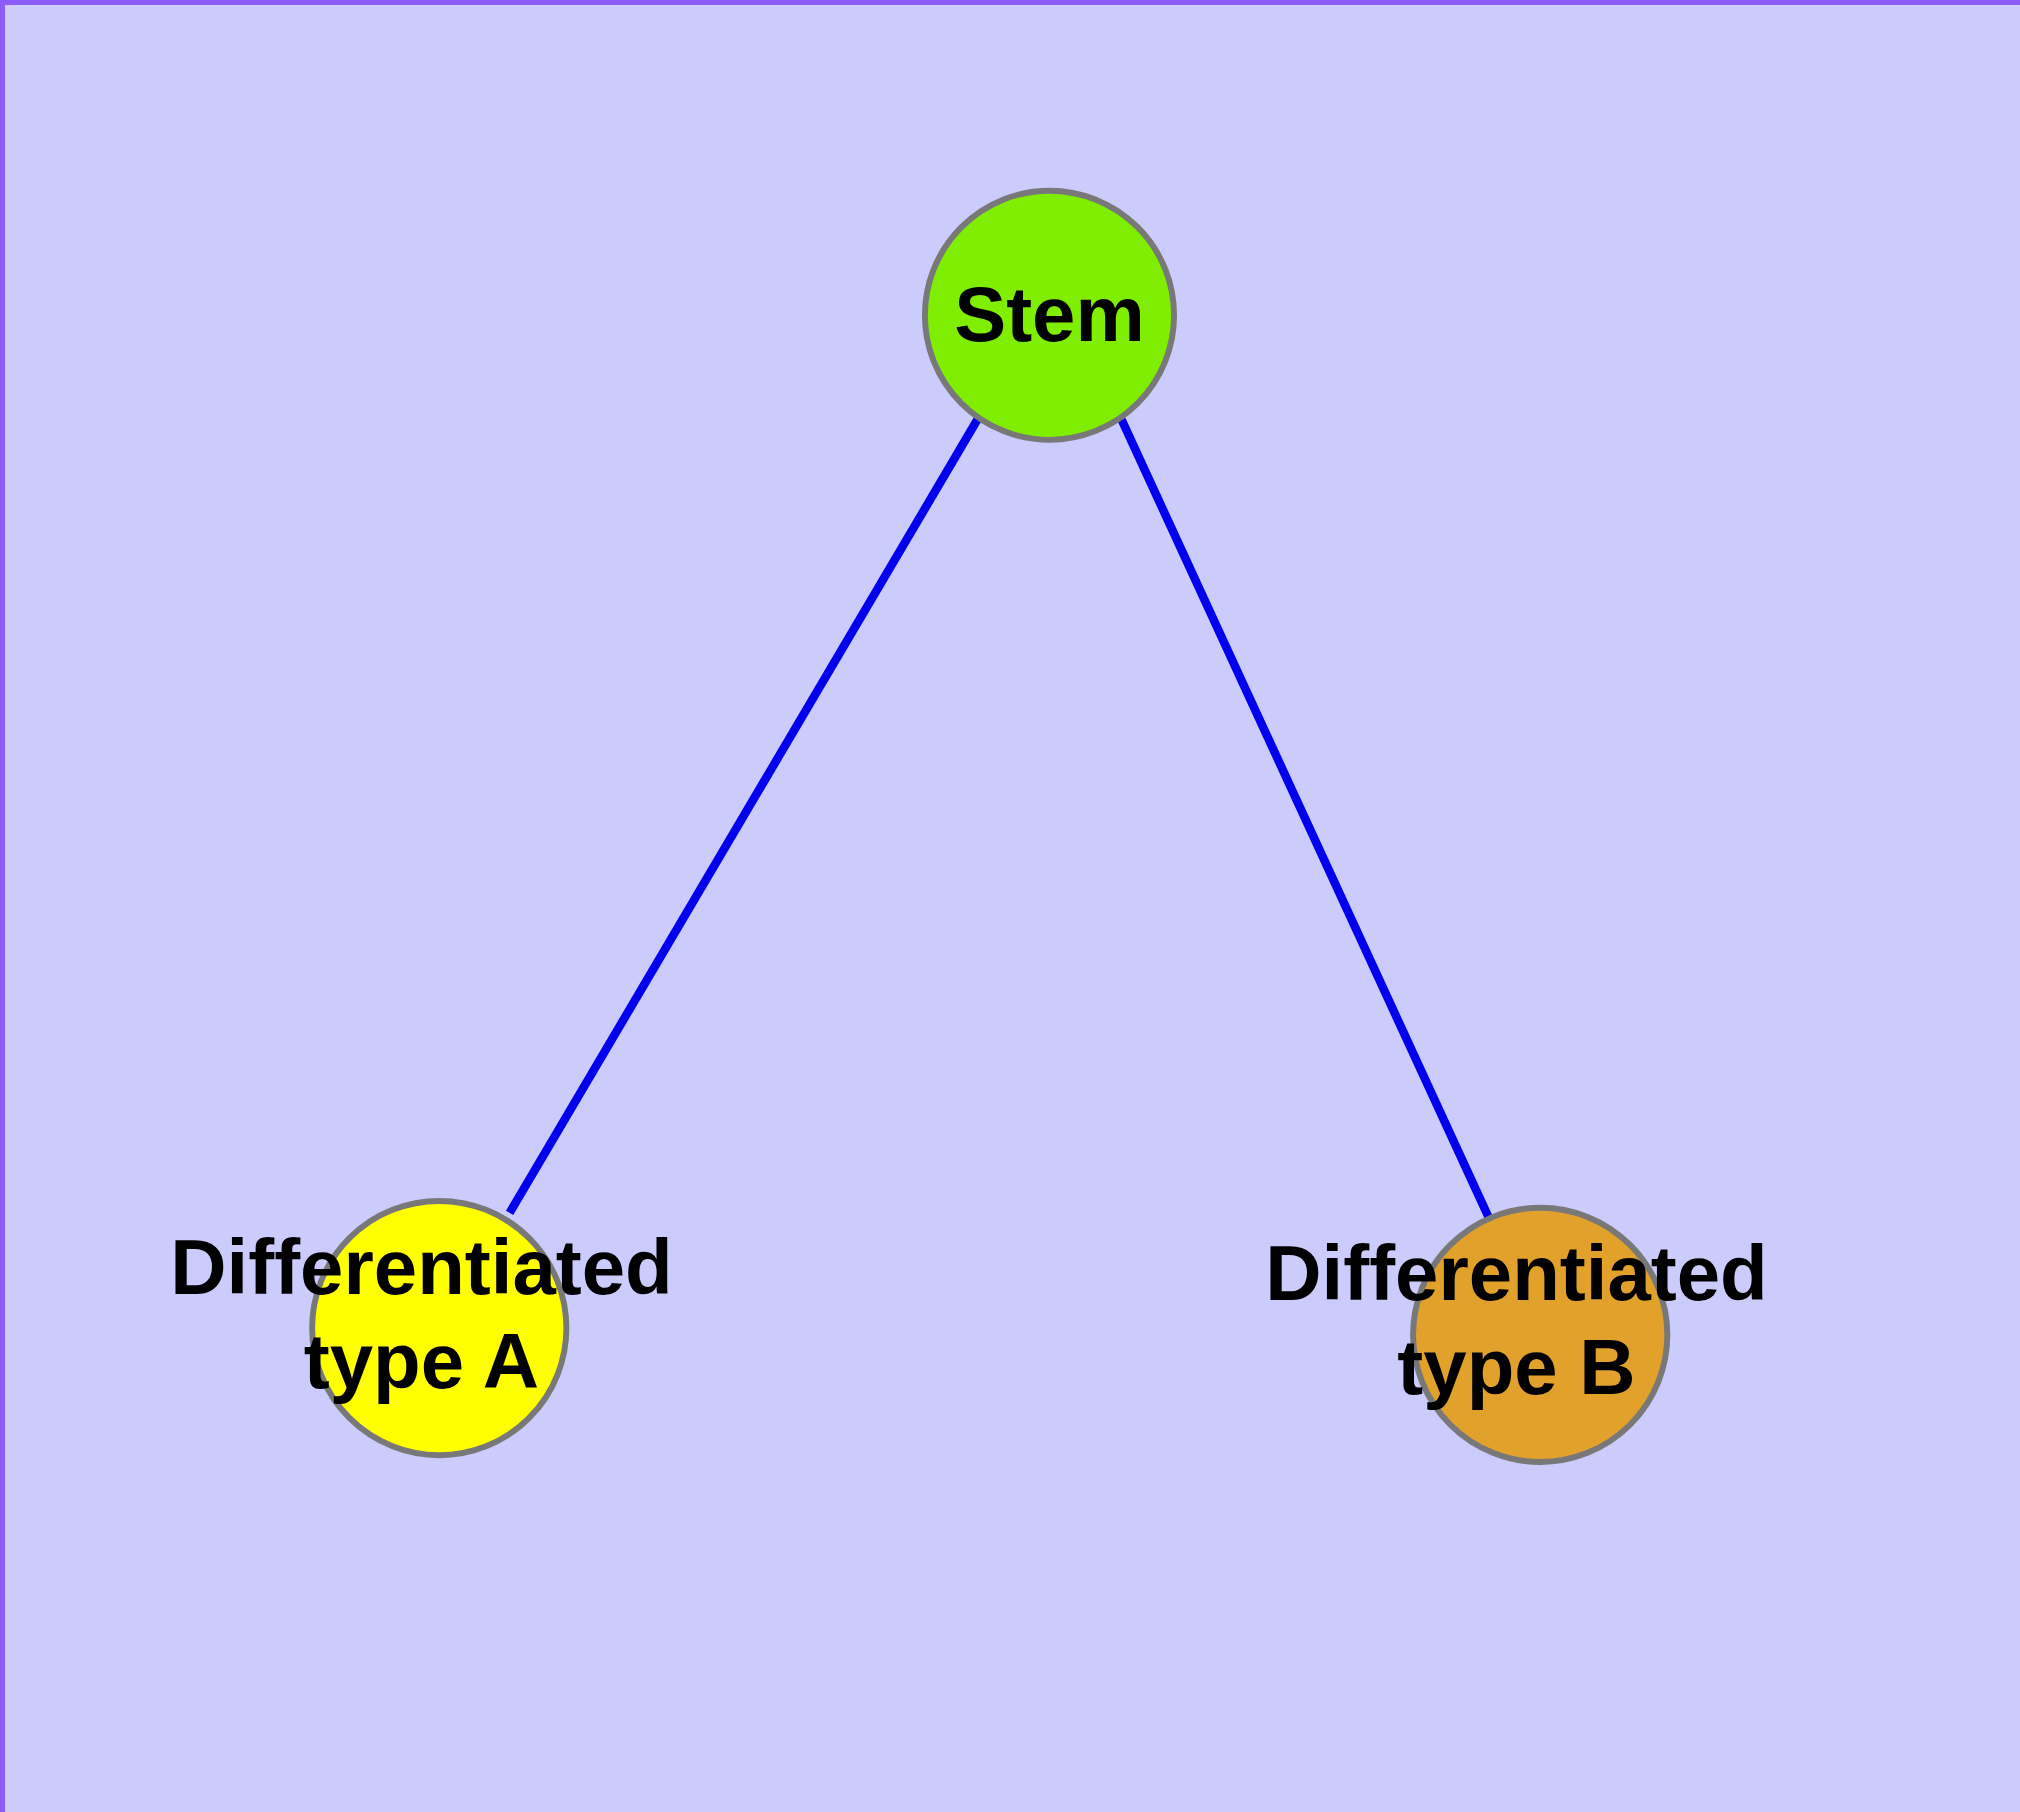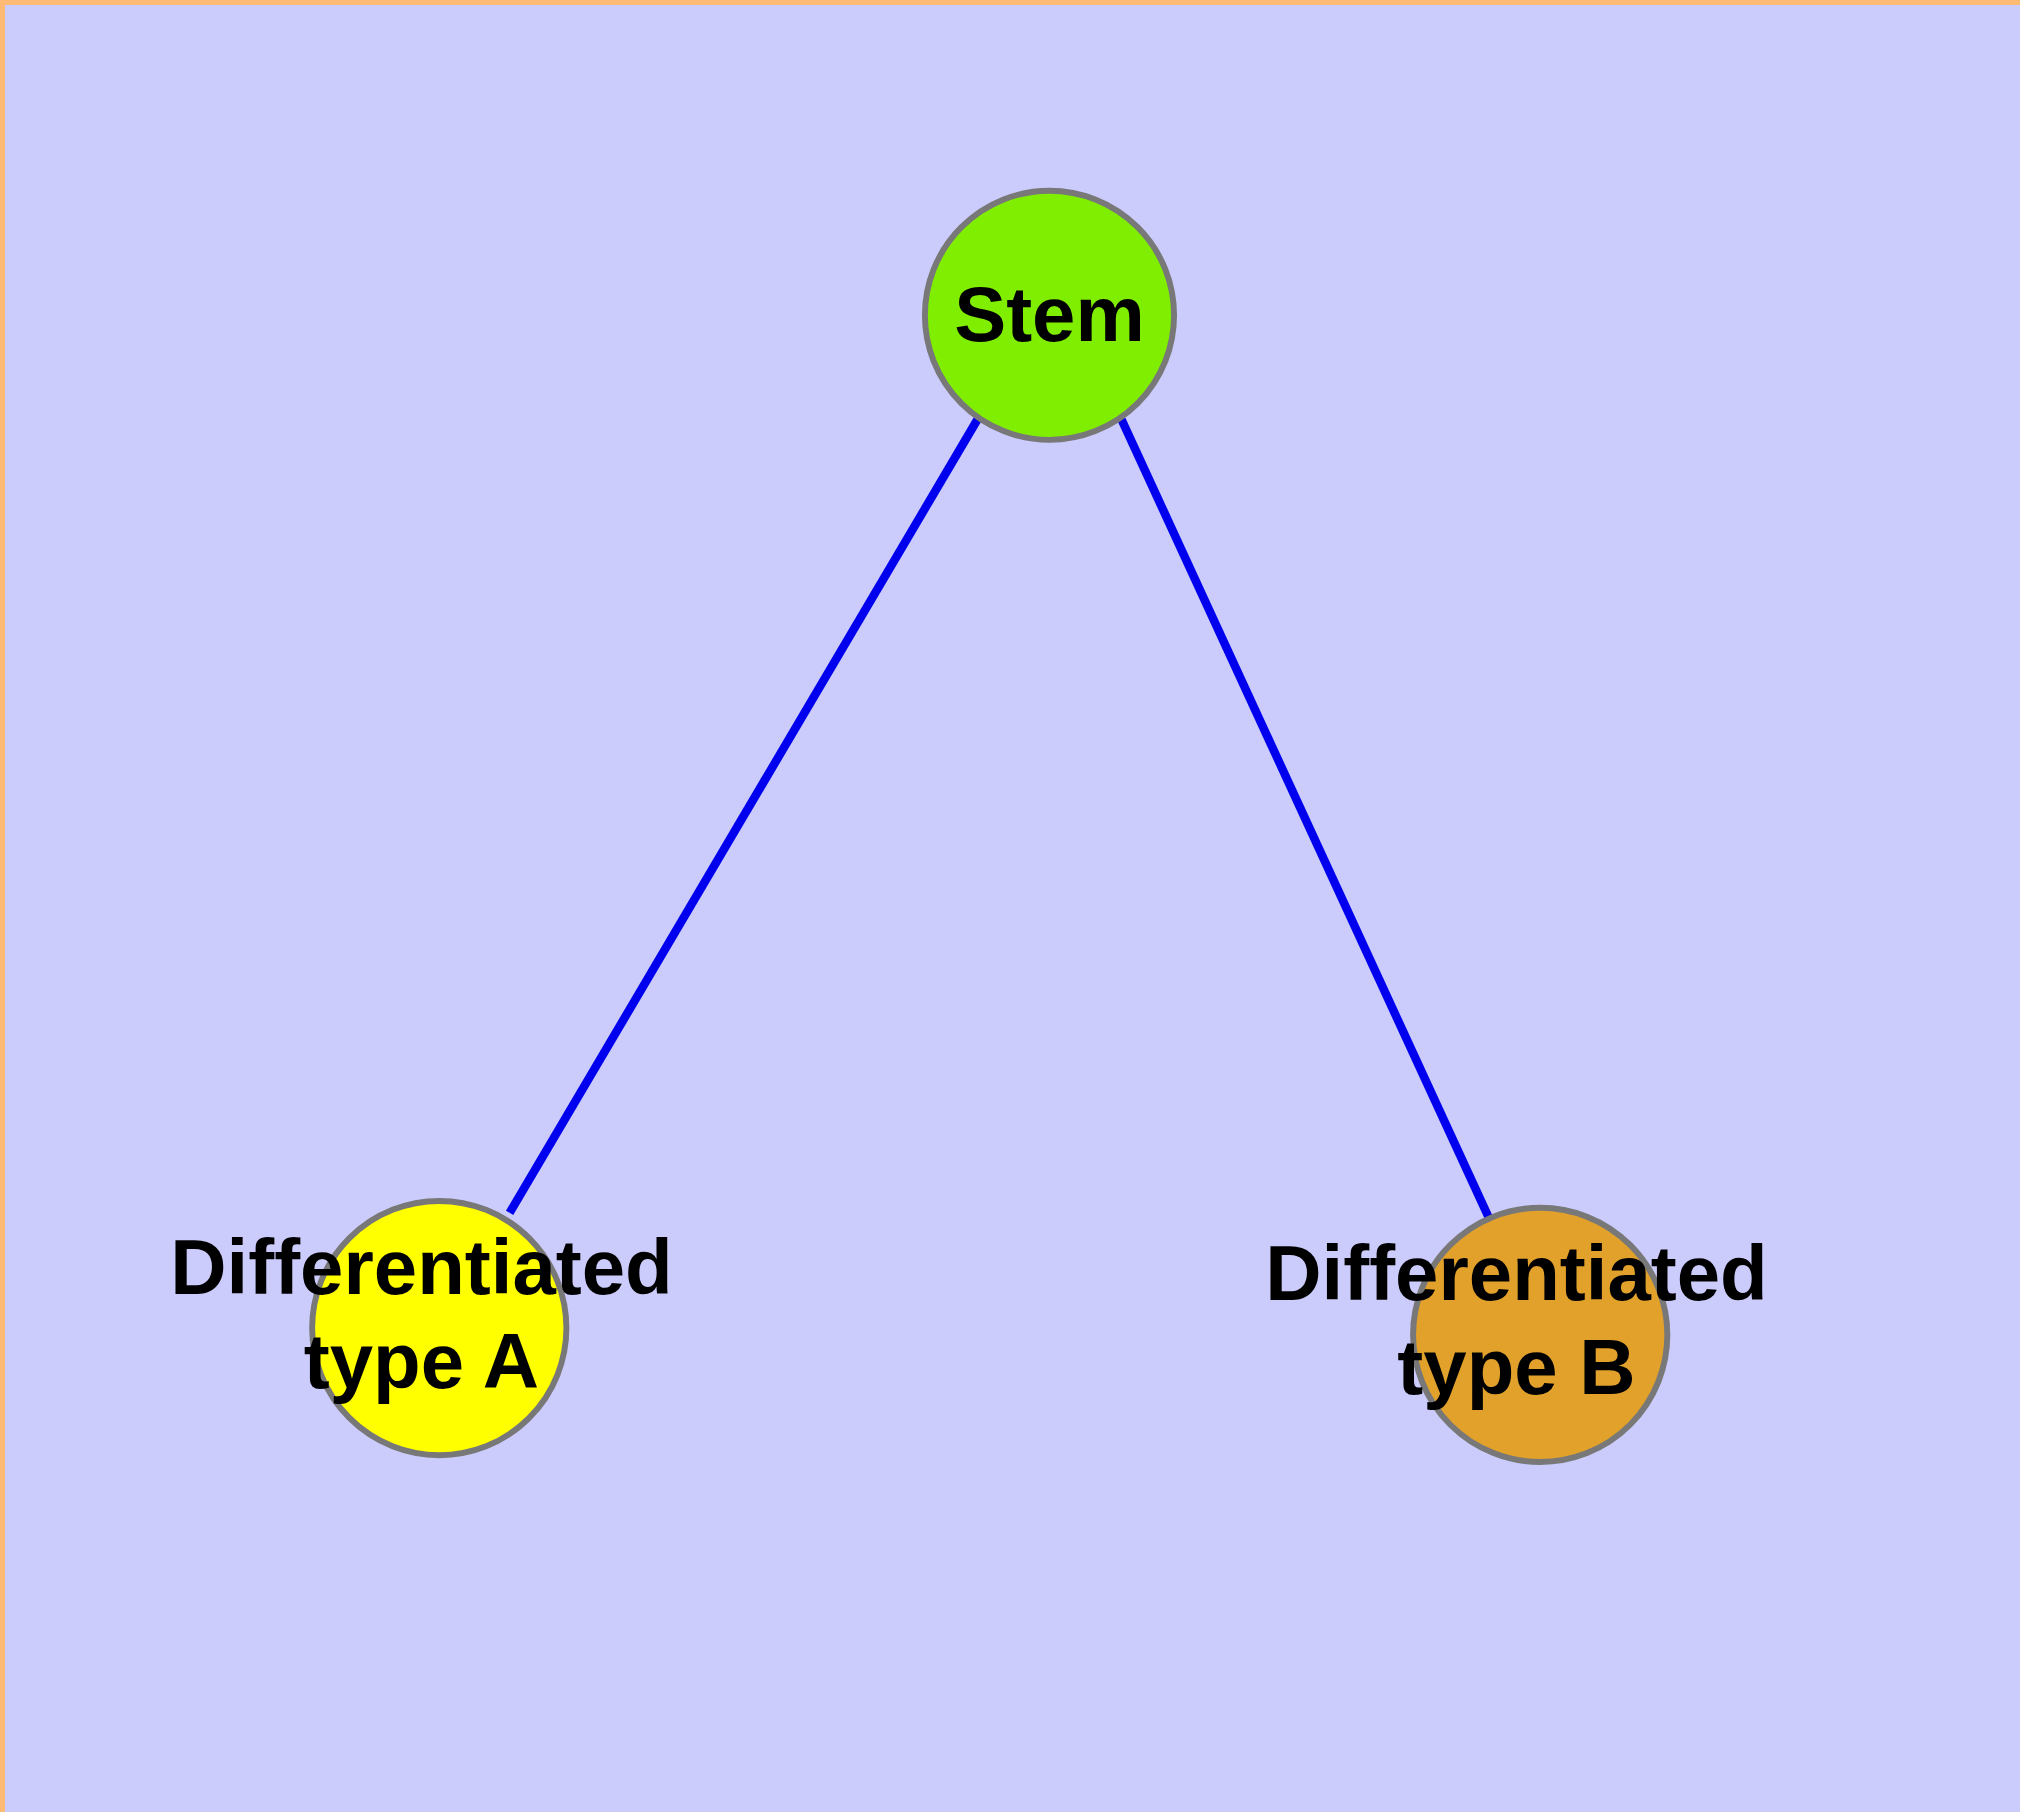--- a/index.html
+++ b/index.html
@@ -5,21 +5,21 @@
 <style>
   html, body {
     margin: 0;
     padding: 0;
     background: #ffffff;
   }
   #stage {
     position: relative;
     width: 2021px;
     height: 1812px;
-    background: #fdba74;
+    background: #8b5cf6;
     overflow: hidden;
     font-family: "Liberation Sans", "DejaVu Sans", sans-serif;
   }
   #canvas-bg {
     position: absolute;
     left: 5.1px;
     top: 5.1px;
     width: 2015px;
     height: 1807px;
     background: #ccccfc;

